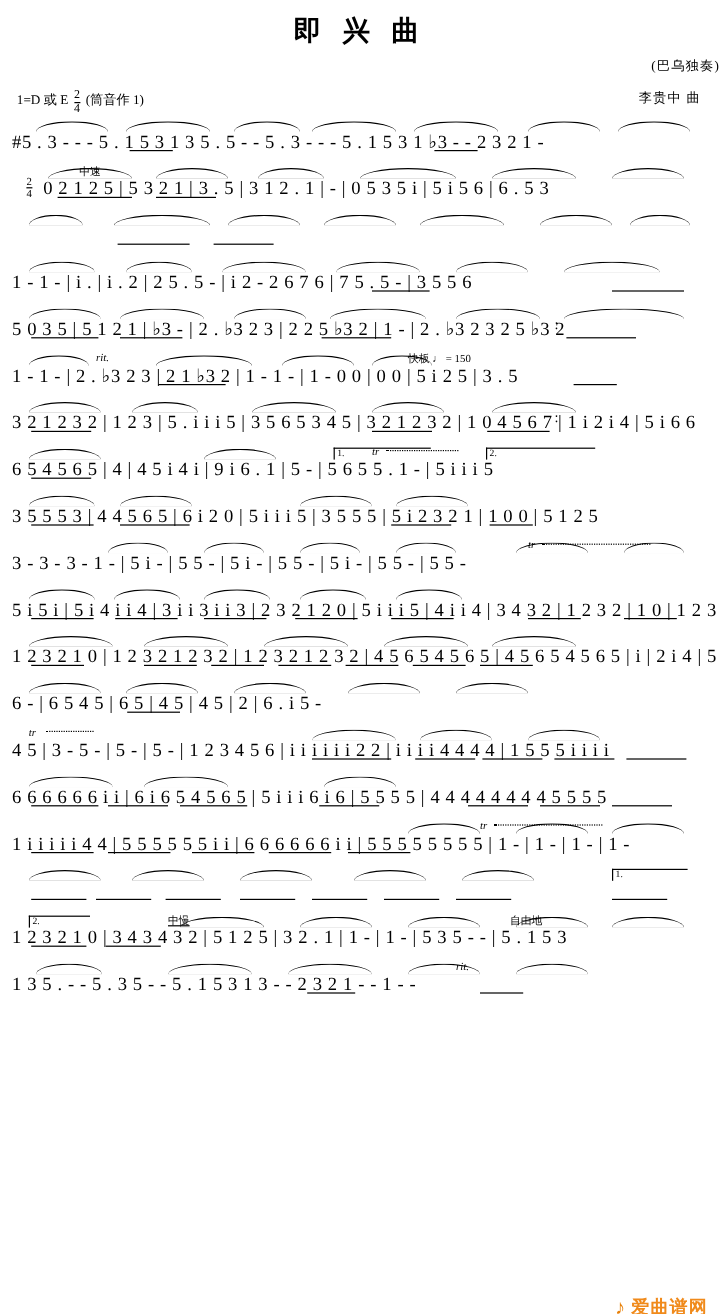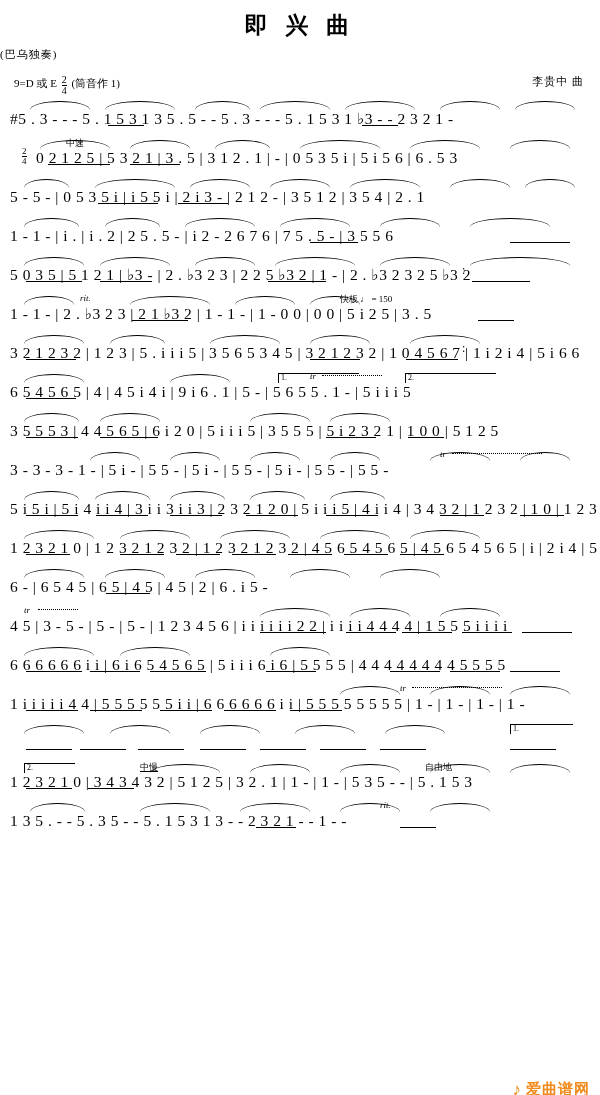--- a/index.html
+++ b/index.html
@@ -16,21 +16,21 @@
   
   .title{
     text-align:center;
     font-family:"Liberation Serif", serif;
     font-weight:bold;
     font-size:23px;
     letter-spacing:6px;
     margin-top:10px;
   }
   .subtitle{
-    text-align:left;
+    text-align:right;
     font-size:11px;
     margin-top:6px;
     letter-spacing:1px;
   }
   .meta{
     position:relative;
     height:26px;
     margin-top:8px;
   }
   .key{
@@ -145,21 +145,21 @@
 </head>
 <body>
 
 <div class="sheet">
 
   <div class="title">即 兴 曲</div>
   <div class="subtitle">(巴乌独奏)</div>
 
   <div class="meta">
     <div class="key">
-      <span>9=D 或 E</span>
+      <span>1=D 或 E</span>
       <span class="timesig">
         <i>2</i>
         <i class="den">4</i>
       </span>
       <span>(筒音作 1)</span>
     </div>
     <div class="composer">李贵中 曲</div>
   </div>
 
   <div class="music">
@@ -195,21 +195,20 @@
     </div>
 
     <div class="line">
       <div class="slur" style="left:14px;width:45px;"></div>
       <div class="slur" style="left:85px;width:80px;"></div>
       <div class="slur" style="left:180px;width:60px;"></div>
       <div class="slur" style="left:260px;width:60px;"></div>
       <div class="slur" style="left:340px;width:70px;"></div>
       <div class="slur" style="left:440px;width:60px;"></div>
       <div class="slur" style="left:515px;width:50px;"></div>
-      <div class="notes">5 -   5 - | 0 5 3 5 i | i 5 5 i | 2 i 3 - | 2 1 2 - | 3 5 1 2 | 3 5 4 | 2 . 1</div>
       <div class="beam" style="left:88px;width:60px;top:27px;"></div>
       <div class="beam" style="left:168px;width:50px;top:27px;"></div>
     </div>
 
     <div class="line">
       <div class="slur" style="left:14px;width:55px;"></div>
       <div class="slur" style="left:95px;width:55px;"></div>
       <div class="slur" style="left:175px;width:70px;"></div>
       <div class="slur" style="left:270px;width:70px;"></div>
       <div class="slur" style="left:370px;width:60px;"></div>

